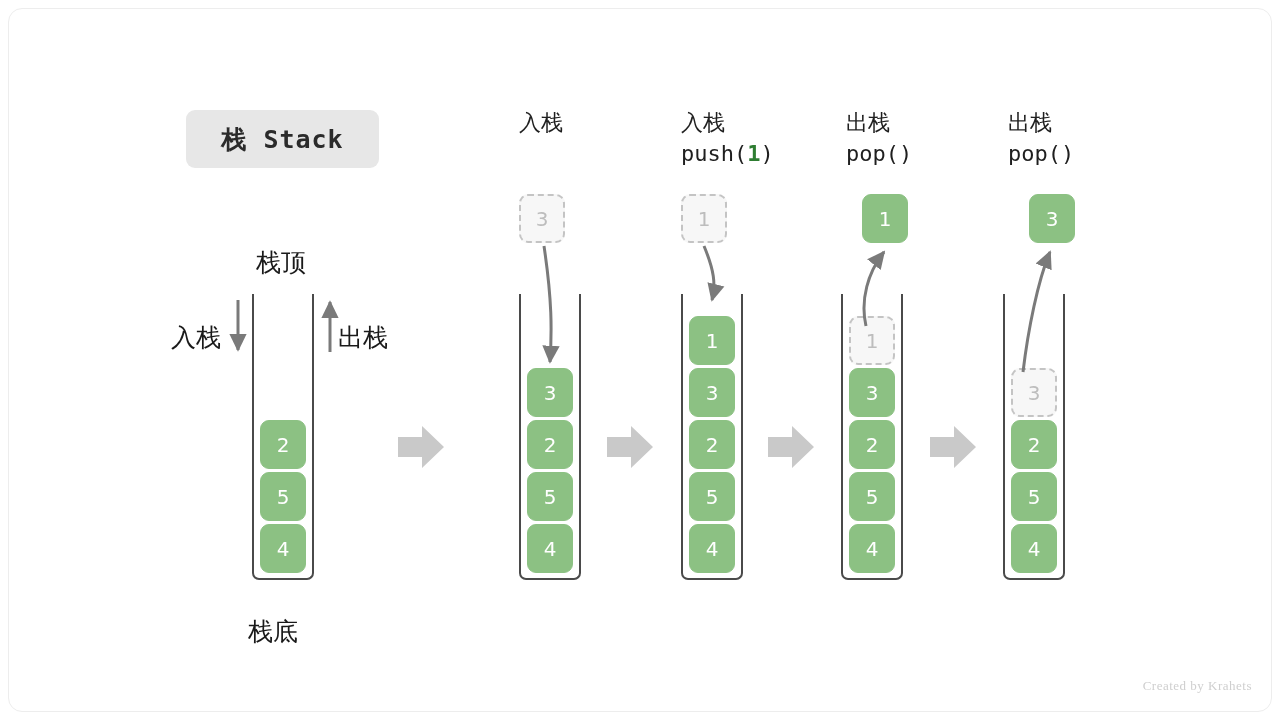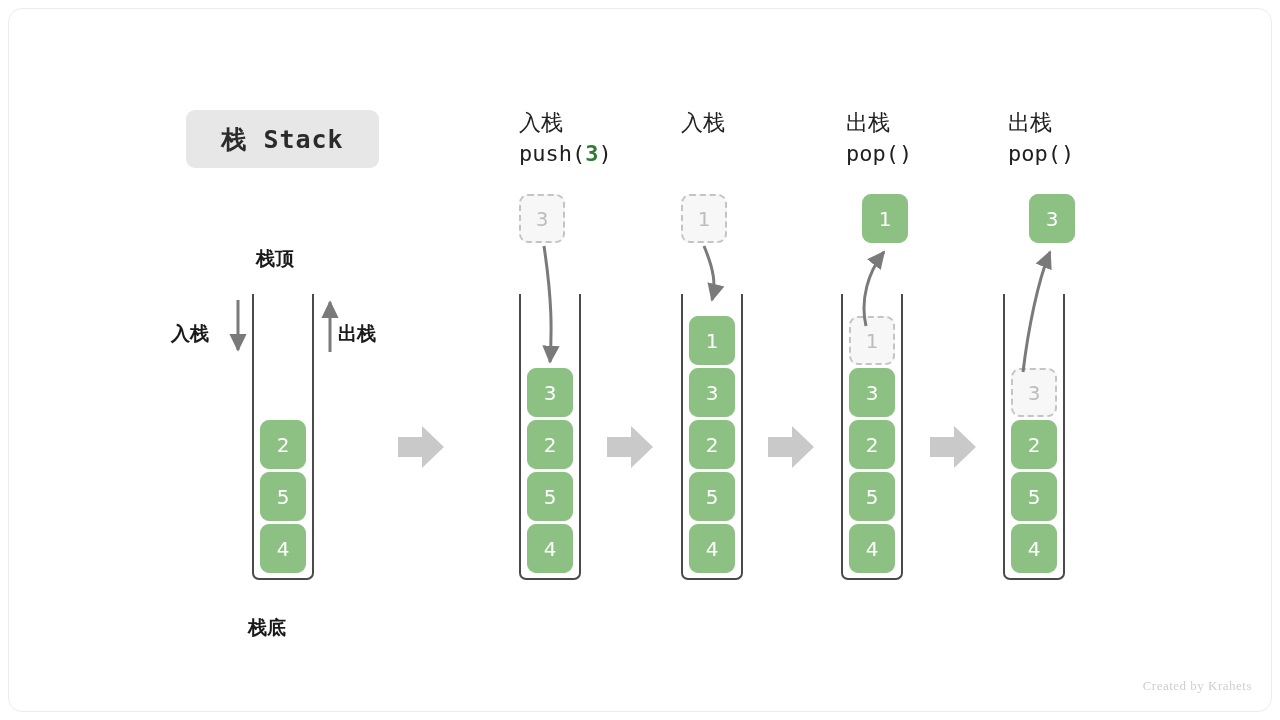--- a/index.html
+++ b/index.html
@@ -47,22 +47,22 @@
     font-weight: bold;
     color: #2b2b2b;
     letter-spacing: 1px;
     white-space: pre;
   }
 
   
   .cn-bold {
     position: absolute;
     font-family: "DejaVu Sans", sans-serif;
-    font-size: 19px;
-    font-weight: bold;
+    font-size: 25px;
+    font-weight: normal;
     color: #1a1a1a;
     white-space: nowrap;
   }
 
   
   .col-head {
     position: absolute;
     width: 190px;
     text-align: left;
   }
@@ -187,25 +187,25 @@
     <span class="t">栈 Stack</span>
   </div>
 
   <div class="cn-bold" style="left:256px; top:246px;">栈顶</div>
   <div class="cn-bold" style="left:248px; top:615px;">栈底</div>
   <div class="cn-bold" style="left:171px; top:321px;">入栈</div>
   <div class="cn-bold" style="left:338px; top:321px;">出栈</div>
 
   <div class="col-head" style="left:519px; top:108px;">
     <div class="line1">入栈</div>
-    <div class="line2"><span>push(</span><span class="arg">3</span><span>)</span></div>
   </div>
 
   <div class="col-head" style="left:681px; top:108px;">
     <div class="line1">入栈</div>
+    <div class="line2"><span>push(</span><span class="arg">1</span><span>)</span></div>
   </div>
 
   <div class="col-head" style="left:846px; top:108px;">
     <div class="line1">出栈</div>
     <div class="line2"><span>pop(</span><span class="arg"></span><span>)</span></div>
   </div>
 
   <div class="col-head" style="left:1008px; top:108px;">
     <div class="line1">出栈</div>
     <div class="line2"><span>pop(</span><span class="arg"></span><span>)</span></div>

